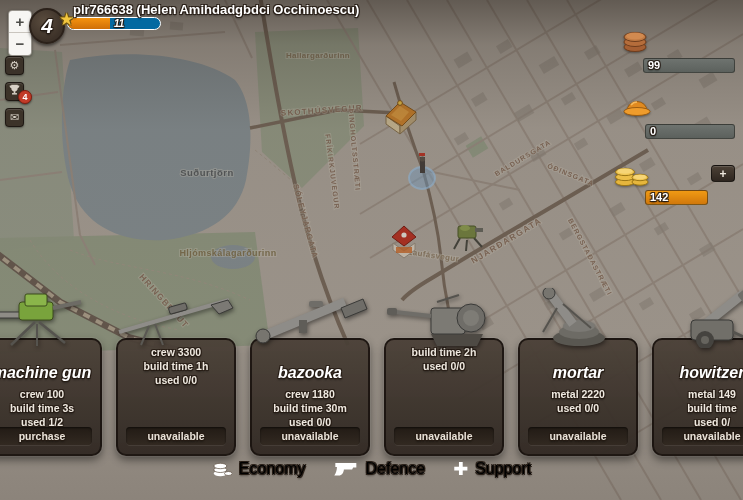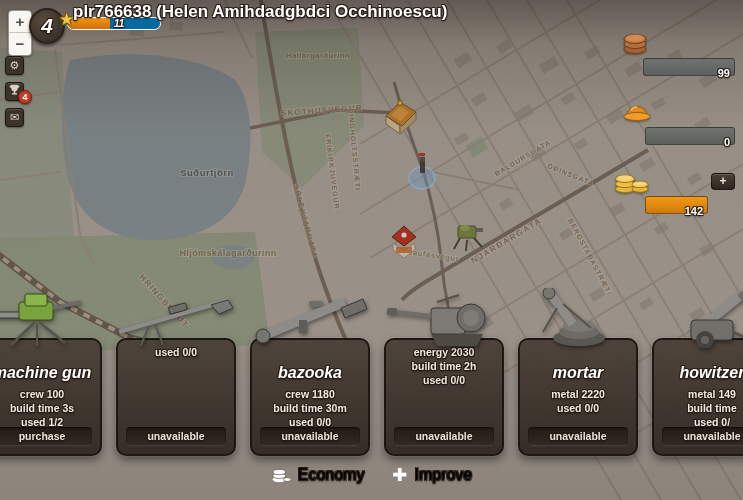--- a/index.html
+++ b/index.html
@@ -33,37 +33,37 @@
     background:#c23b28;border:1px solid #7e1f12;color:#fff;font-size:9px;font-weight:bold;
     line-height:12px;text-align:center;box-shadow:0 1px 2px rgba(0,0,0,.5);}
 
   
   .lvl{position:absolute;left:29px;top:8px;width:36px;height:36px;border-radius:50%;z-index:11;
     background:radial-gradient(circle at 40% 35%,#5a4c3e,#3c3128 70%);
     border:2px solid #2b211a;color:#fff;font-size:21px;font-weight:bold;font-style:italic;
     text-align:center;line-height:32px;box-shadow:0 2px 3px rgba(0,0,0,.5);}
   .star{position:absolute;left:59px;top:9px;z-index:12;font-size:17px;color:#f2c63e;
     text-shadow:-1px -1px 0 #6e5414,1px -1px 0 #6e5414,-1px 1px 0 #6e5414,1px 1px 0 #6e5414;}
-  .pname{position:absolute;left:73px;top:2px;z-index:11;color:#fff;font-size:17px;
+  .pname{position:absolute;left:73px;top:2px;z-index:11;color:#fff;font-size:13px;
     font-weight:bold;white-space:nowrap;}
   .xpbar{position:absolute;left:67px;top:17px;width:94px;height:13px;z-index:10;
     background:#0369a1;border:1px solid #ffffff;border-radius:7px;overflow:hidden;}
   .xpfill{position:absolute;left:0;top:0;bottom:0;width:46%;
     background:linear-gradient(180deg,#f5930f,#cf6f08);border-radius:7px 0 0 7px;}
   .xptext{position:absolute;left:50%;top:0;width:30px;color:#fff;font-size:10px;
     font-weight:bold;font-style:italic;line-height:12px;}
 
   
   .res{position:absolute;right:8px;top:10px;z-index:10;display:flex;flex-direction:column;
        align-items:flex-end;gap:3px;}
   .resrow{display:flex;align-items:center;position:relative;}
   .resrow svg{position:relative;z-index:2;margin-right:-6px;filter:drop-shadow(0 1px 1px rgba(0,0,0,.4));}
   .resbar{height:15px;background:linear-gradient(180deg,#6e736f,#5c615d);
     border:1px solid rgba(32,32,28,.55);border-radius:3px;color:#fff;font-size:11px;
-    font-weight:bold;text-align:right;line-height:13px;padding:8px 4px;margin-top:48px;}
+    font-weight:bold;text-align:left;line-height:13px;padding:0 4px;margin-top:48px;}
   .resbar.gold{background:linear-gradient(180deg,#f09a14,#d1780b);}
   .addbtn{width:24px;height:17px;margin-left:3px;border-radius:4px;border:1px solid rgba(0,0,0,.55);
     background:linear-gradient(180deg,#4c4136,#2e2620);color:#efe9df;font-size:12px;
     font-weight:bold;line-height:14px;text-align:center;padding:0;cursor:pointer;
     box-shadow:inset 0 1px 0 rgba(255,255,255,.15);}
 
   
   .cards{position:absolute;left:-18px;top:338px;z-index:5;display:flex;gap:14px;}
   .card{position:relative;width:120px;height:118px;border-radius:10px;flex:0 0 auto;
     background:linear-gradient(180deg,rgba(74,64,55,.95),rgba(50,42,36,.97));
@@ -74,21 +74,21 @@
   .card-title{margin-top:24px;text-align:center;color:#fff;font-size:16px;font-weight:bold;
     font-style:italic;white-space:nowrap;}
   .card-stats{margin-top:5px;text-align:center;color:#efe9e0;font-size:10.5px;
     font-weight:bold;line-height:14px;white-space:nowrap;}
   .card-btn{position:absolute;left:8px;right:8px;bottom:8px;height:19px;border-radius:4px;
     background:linear-gradient(180deg,#221b15,#332a22);color:#e9e2d8;font-size:10.5px;
     font-weight:bold;text-align:center;line-height:18px;cursor:pointer;
     box-shadow:inset 0 -1px 0 rgba(255,255,255,.10),inset 0 1px 2px rgba(0,0,0,.55);}
 
   
-  .tabs{position:absolute;left:50%;bottom:10px;transform:translateX(-50%);z-index:6;
+  .tabs{position:absolute;left:50%;bottom:16px;transform:translateX(-50%);z-index:6;
         display:flex;gap:2px;justify-content:flex-end;}
   .tab{display:flex;align-items:center;gap:7px;height:31px;padding:0 13px;border-radius:8px;
     background:linear-gradient(180deg,#7b6b5a,#47ttype 0;cursor:pointer;}
   .tab{background:linear-gradient(180deg,#7b6b5a,#463a2f 55%,#362c23);
     border:2px solid #221b15;box-shadow:0 2px 4px rgba(0,0,0,.45),inset 0 1px 0 rgba(255,255,255,.22);}
   .tab.active{border-color:#ddd6ca;}
   .tab .tlabel{color:#fff;font-size:13px;font-weight:bold;font-style:italic;}
 
   
   .mapbox-logo{position:absolute;left:26px;bottom:6px;z-index:4;color:rgba(255,255,255,.55);
@@ -334,20 +334,22 @@
 
     <div class="card">
       <svg class="weapon-art" viewBox="0 0 130 60">
         <line x1="8" y1="44" x2="118" y2="12" stroke="#8e8c88" stroke-width="4"></line>
         <rect x="58" y="17" width="18" height="7" rx="2" transform="rotate(-16 67 21)" fill="#6f6d68" stroke="#3a3a38"></rect>
         <line x1="38" y1="38" x2="30" y2="57" stroke="#5a5853" stroke-width="2"></line>
         <line x1="44" y1="36" x2="52" y2="57" stroke="#5a5853" stroke-width="2"></line>
         <path d="M100,17 l17,-5 5,8 -14,6 z" fill="#7b7974" stroke="#3a3a38"></path>
       </svg>
       <div class="card-stats outlined">
+        <div>crew 3300</div>
+          <div>build time 1h</div>
           <div>used 0/0</div>
       </div>
       <div class="card-btn outlined">unavailable</div>
     </div>
 
     <div class="card">
       <svg class="weapon-art" viewBox="0 0 130 60">
         <line x1="18" y1="48" x2="100" y2="14" stroke="#8e8c88" stroke-width="9"></line>
         <circle cx="18" cy="48" r="7" fill="#77756f" stroke="#3a3a38"></circle>
         <path d="M96,20 l22,-9 4,10 -22,9 z" fill="#6f6d68" stroke="#3a3a38"></path>
@@ -367,21 +369,20 @@
       <svg class="weapon-art" viewBox="0 0 130 60">
         <path d="M52,46 L104,46 L98,58 L58,58 Z" fill="#4e4a44"></path>
         <rect x="52" y="20" width="34" height="26" rx="3" fill="#7c7a74" stroke="#3a3a38"></rect>
         <circle cx="92" cy="30" r="14" fill="#6f6d68" stroke="#3a3a38"></circle>
         <circle cx="92" cy="30" r="8" fill="#7e7c76"></circle>
         <line x1="52" y1="28" x2="16" y2="24" stroke="#6f6d68" stroke-width="4"></line>
         <rect x="8" y="20" width="10" height="7" rx="2" fill="#5f5d58"></rect>
         <line x1="58" y1="14" x2="80" y2="7" stroke="#55534e" stroke-width="2"></line>
       </svg>
       <div class="card-stats outlined">
-        <div>energy 2030</div>
           <div>build time 2h</div>
           <div>used 0/0</div>
       </div>
       <div class="card-btn outlined">unavailable</div>
     </div>
 
     <div class="card">
       <svg class="weapon-art" viewBox="0 0 130 60">
         <ellipse cx="66" cy="50" rx="26" ry="8" fill="#595751"></ellipse>
         <ellipse cx="66" cy="44" rx="20" ry="7" fill="#6d6b65"></ellipse>
@@ -422,25 +423,31 @@
   <div class="tabs">
     <div class="tab">
       <svg width="20" height="16" viewBox="0 0 20 16">
         <ellipse cx="8" cy="12.5" rx="6.5" ry="2.7" fill="#fff"></ellipse>
         <ellipse cx="8" cy="8.8" rx="6.5" ry="2.7" fill="#fff" stroke="#5a4c3e" stroke-width=".7"></ellipse>
         <ellipse cx="8" cy="5" rx="6.5" ry="2.7" fill="#fff" stroke="#5a4c3e" stroke-width=".7"></ellipse>
         <ellipse cx="16" cy="12.5" rx="3.8" ry="2" fill="#fff" stroke="#5a4c3e" stroke-width=".7"></ellipse>
       </svg>
       <span class="tlabel outlined">Economy</span>
     </div>
+    <div class="tab active">
+      <svg width="25" height="17" viewBox="0 0 25 17">
+        <path d="M2,3 h21 v4.5 h-3.2 l-1,2 h-8.2 c-0.4,3.4 -2,6 -5.2,6 h-4.4 c1.8,-2.6 2.6,-5.6 2.6,-8.5 h-1.6 z" fill="#fff"></path>
+      </svg>
+      <span class="tlabel outlined">Defence</span>
+    </div>
     <div class="tab">
       <svg width="15" height="15" viewBox="0 0 16 16">
         <path d="M6,1 h4 v5 h5 v4 h-5 v5 h-4 v-5 h-5 v-4 h5 z" fill="#fff"></path>
       </svg>
-      <span class="tlabel outlined">Improve</span>
+      <span class="tlabel outlined">Support</span>
     </div>
   </div>
 
   
   <div class="mapbox-logo">Mapbox</div>
   <div class="attrib">
     <span>© Mapbox © OpenStreetMap</span>
     <b>Improve this map</b>
   </div>
 

